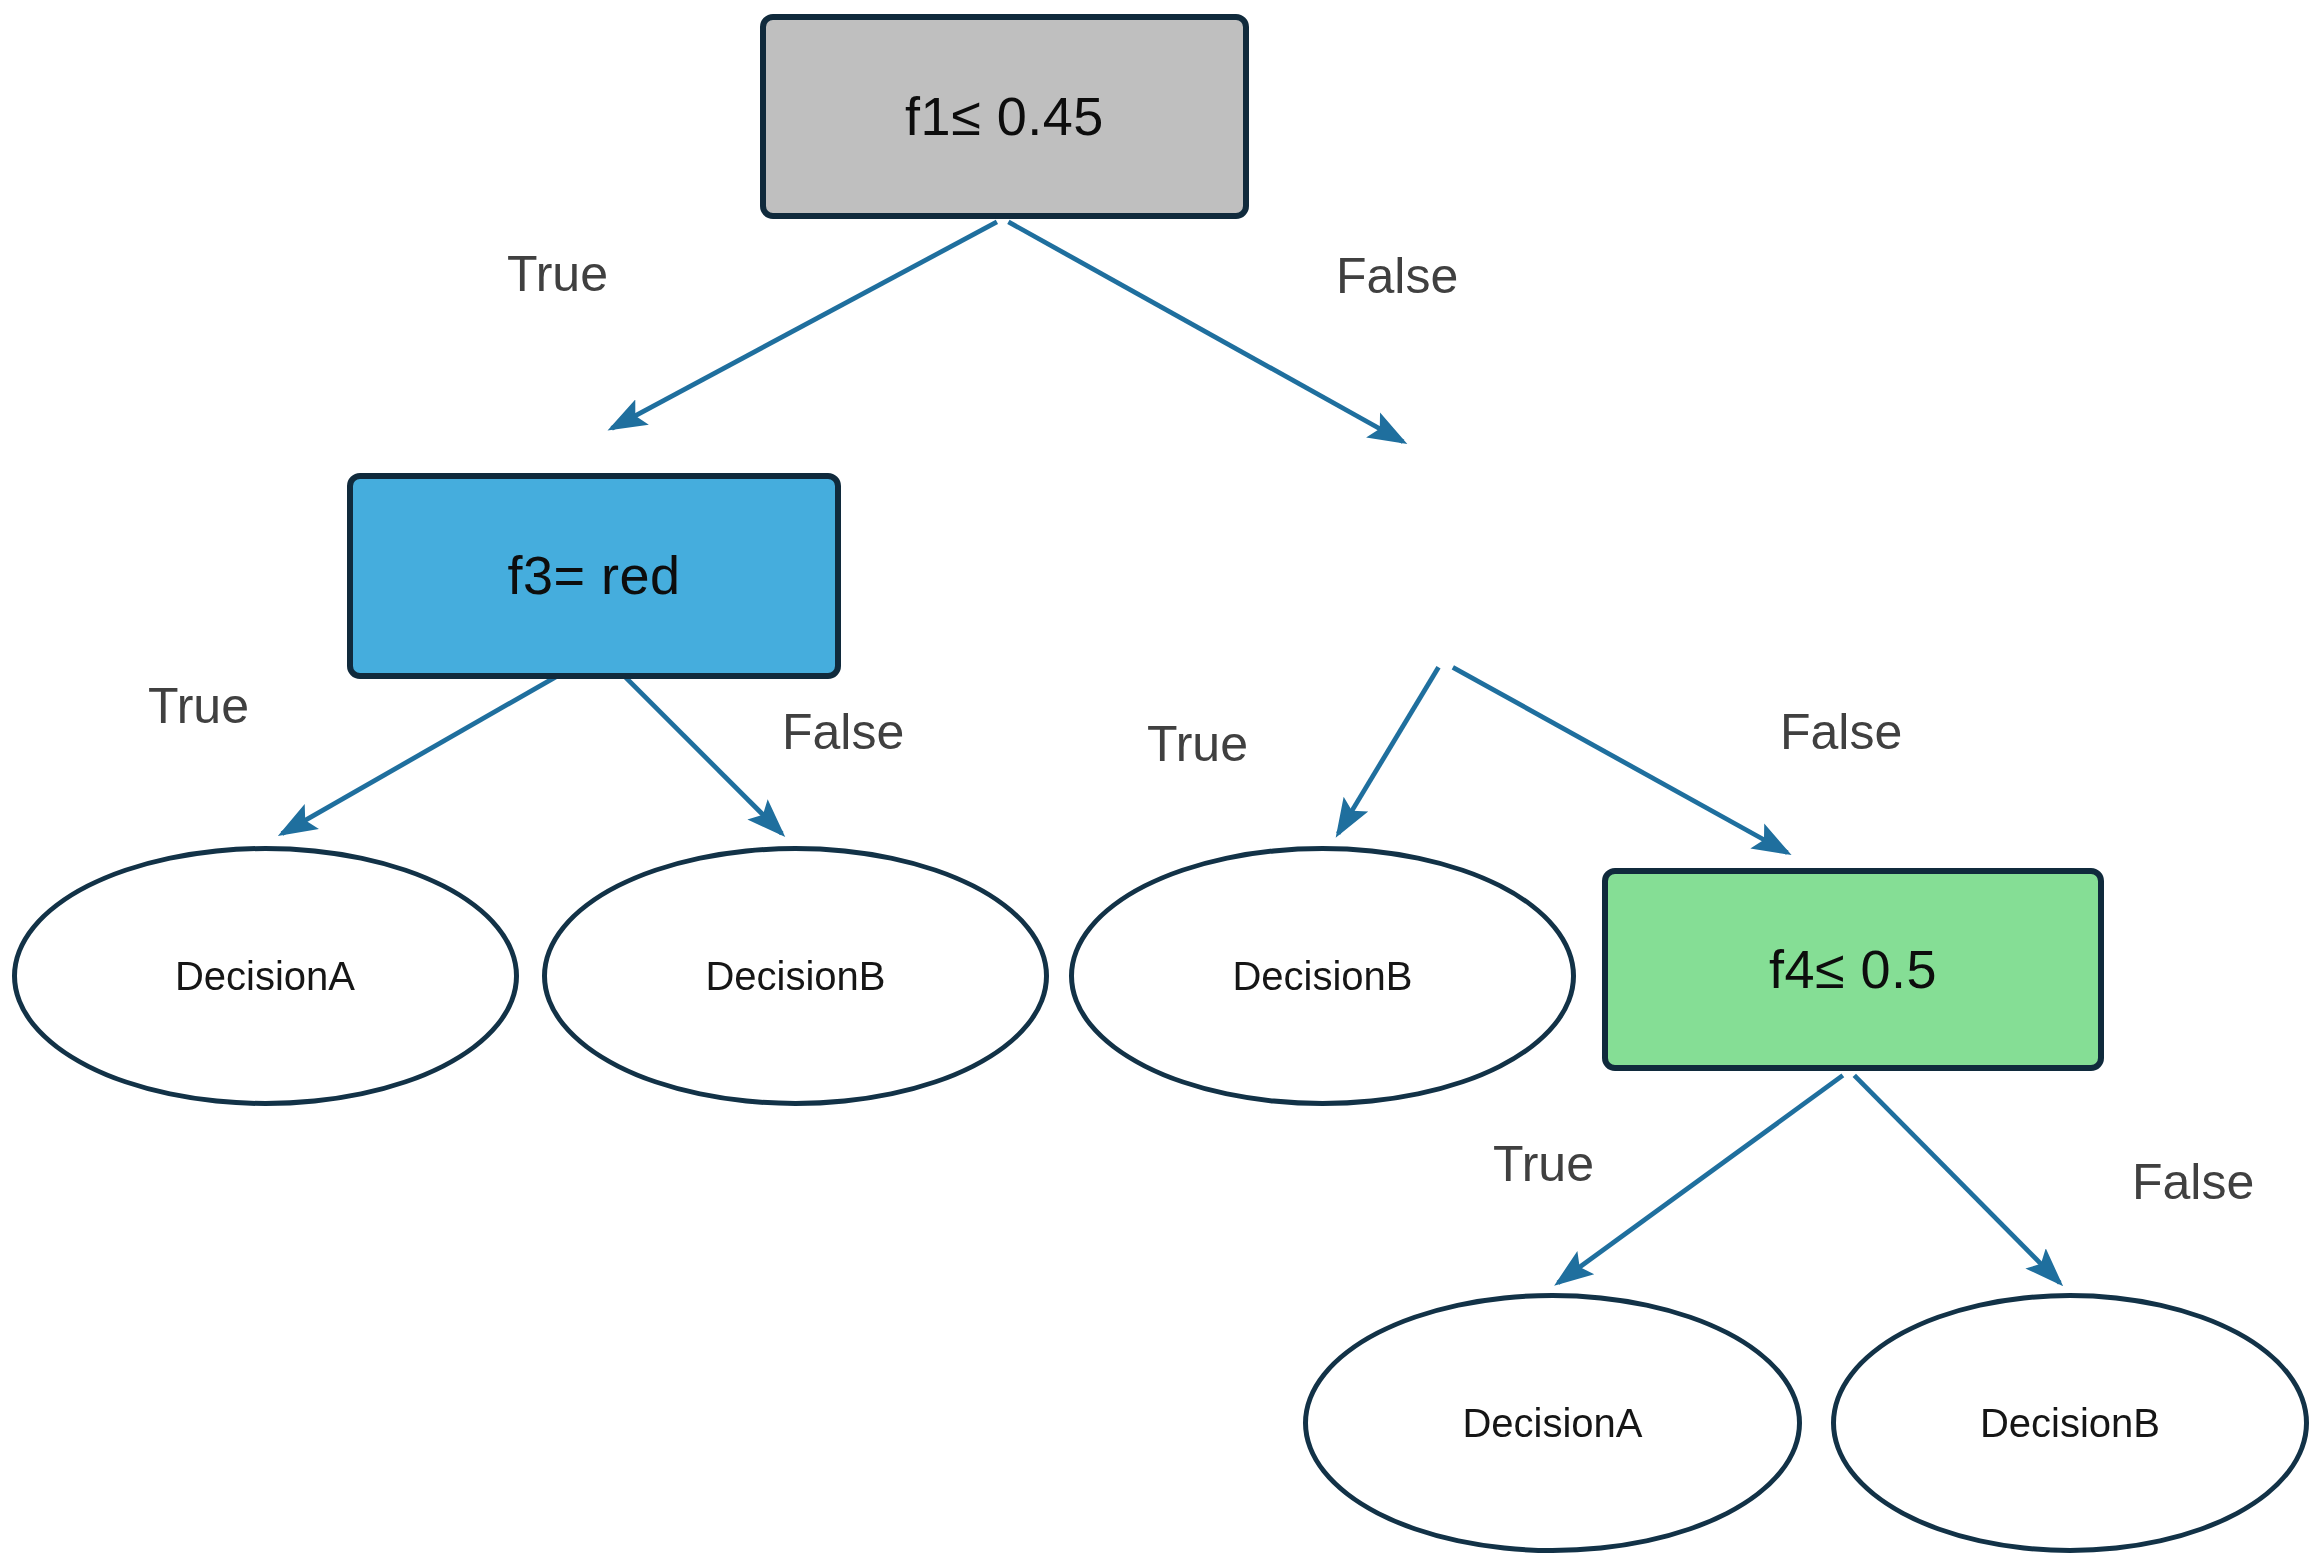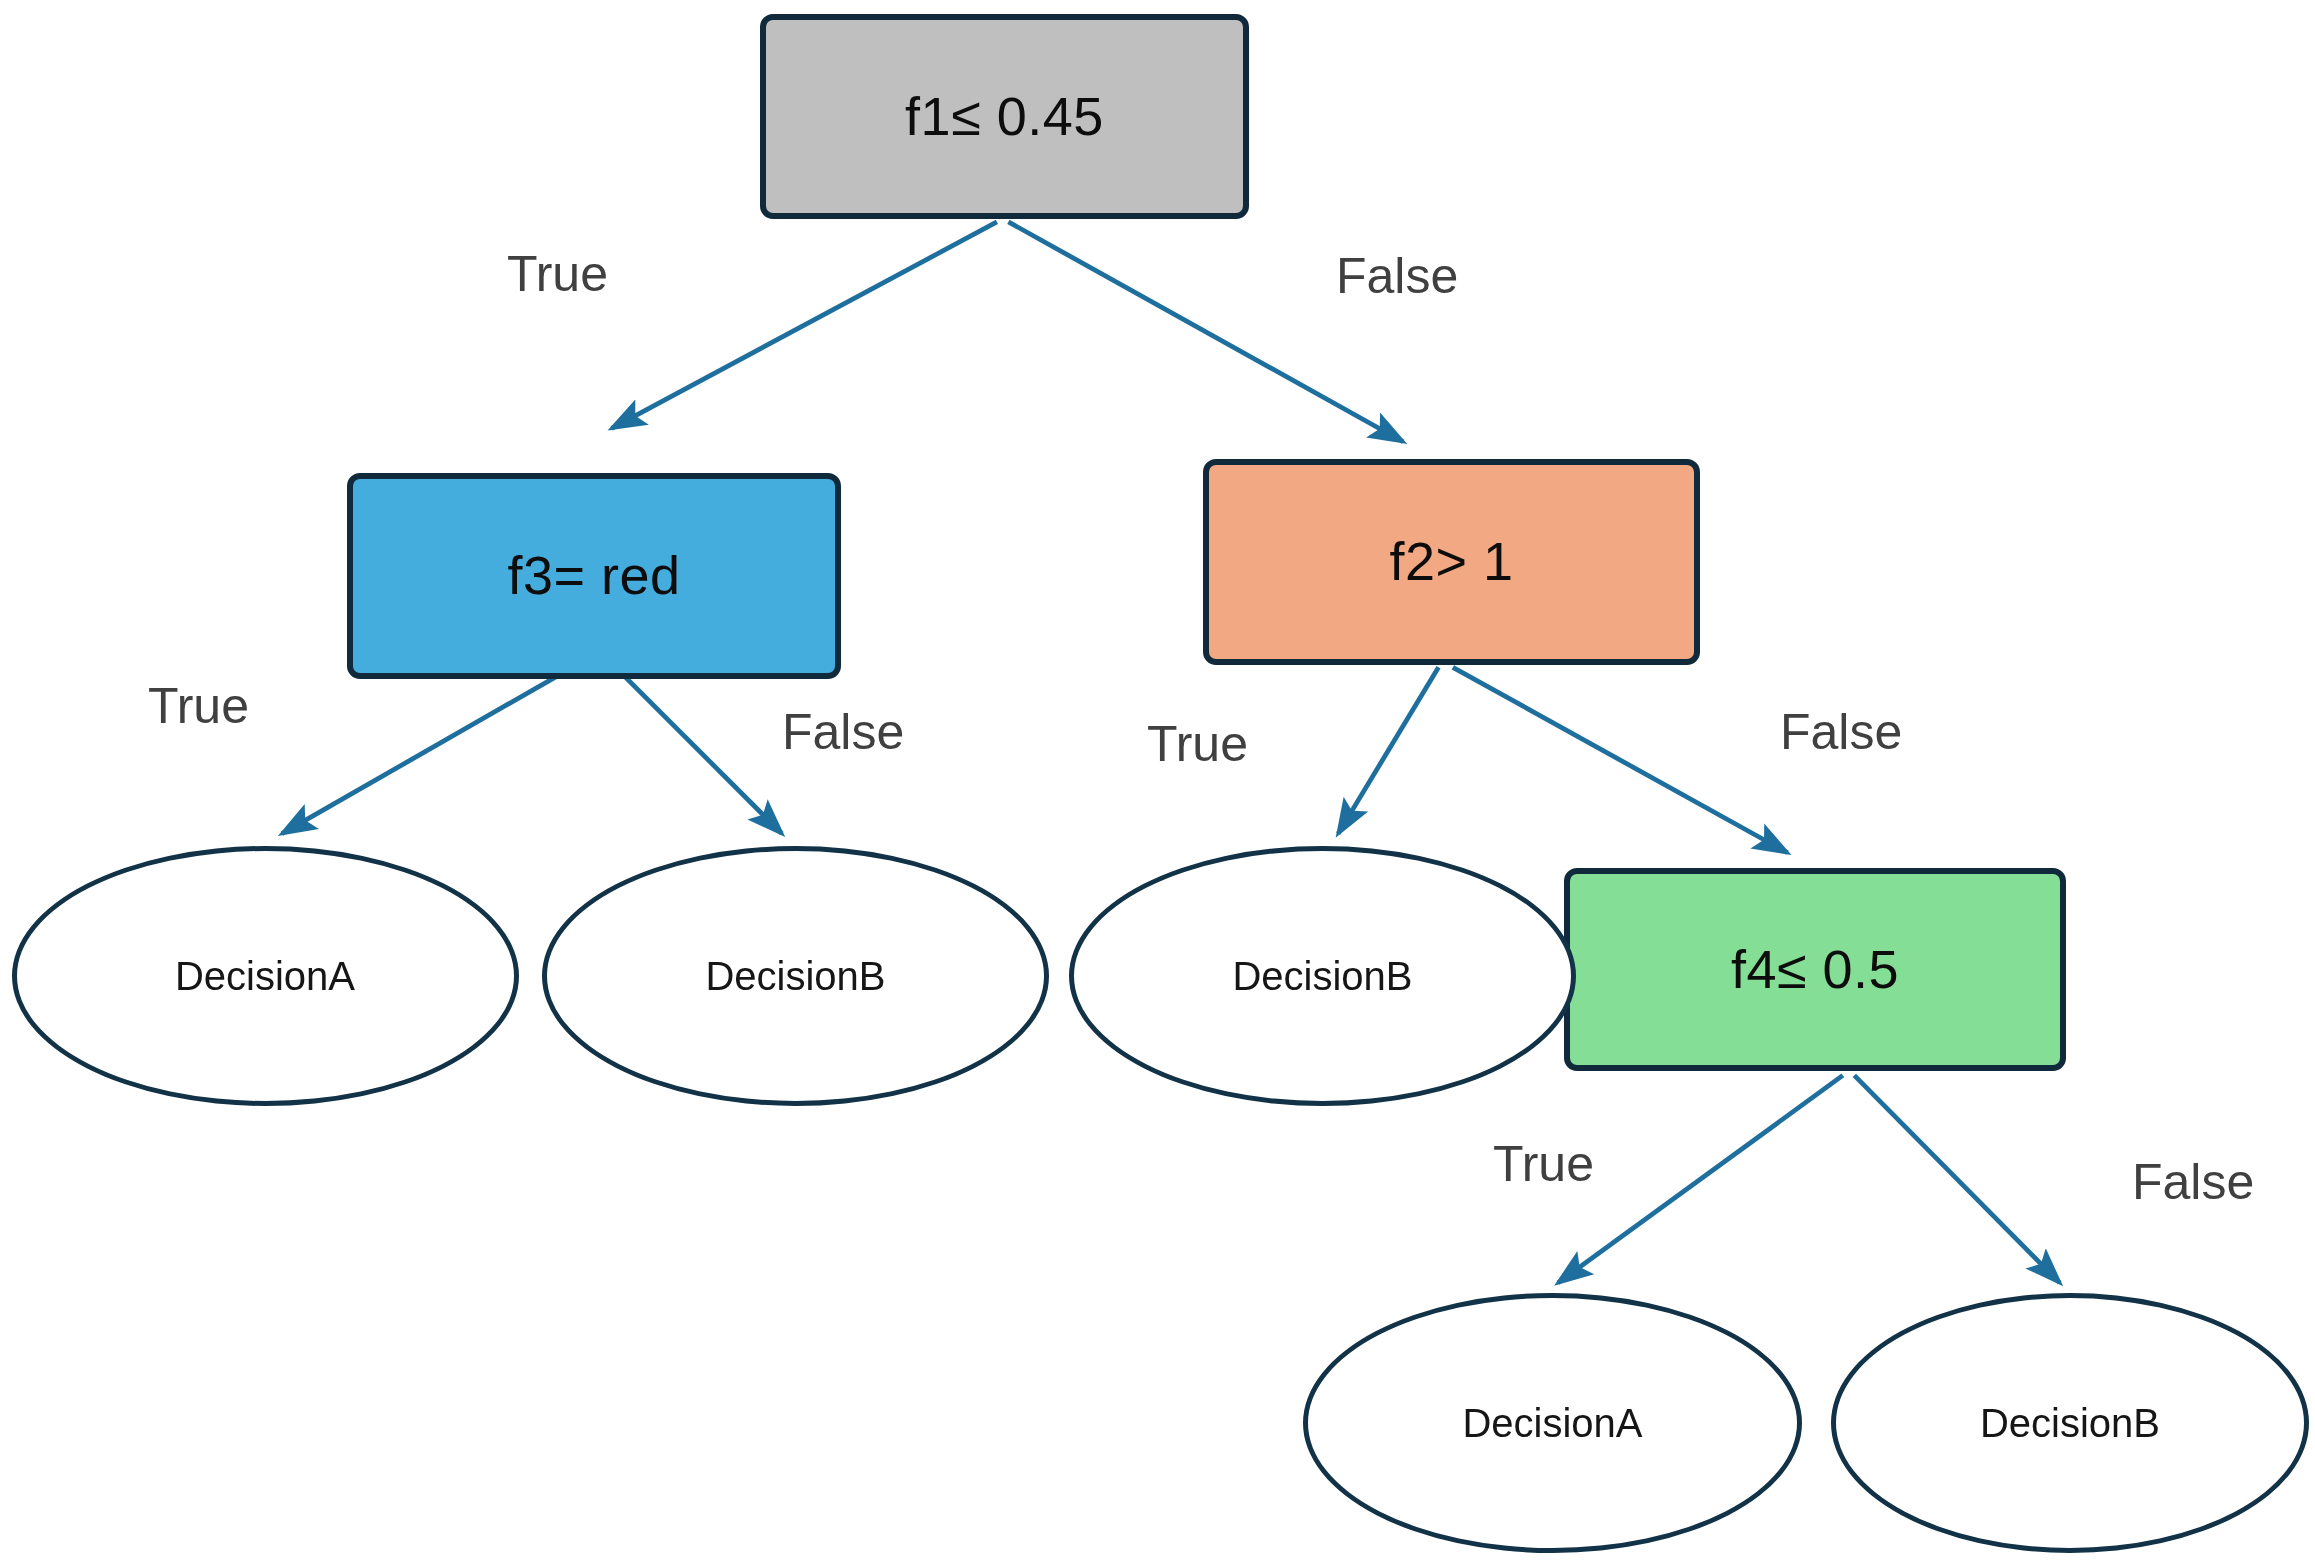--- a/index.html
+++ b/index.html
@@ -100,25 +100,22 @@
   </svg>
 
   <div class="node node-box" id="node-root" style="left: 760px; top: 14.3px; width: 489px; height: 205px; background: rgb(191, 191, 191); border-color: rgb(16, 42, 60);">
     <span class="node-label">f1≤ 0.45</span>
   </div>
 
   <div class="node node-box" id="node-blue" style="left: 347px; top: 447px; width: 494px; height: 206px; background: rgb(69, 173, 221); border-color: rgb(16, 42, 60); margin-top: 26px;">
     <span class="node-label">f3= red</span>
   </div>
 
-  <div class="node node-box" id="node-orange" style="left: 1203px; top: 459px; width: 497px; height: 206px; background: rgb(242, 168, 130); border-color: rgb(16, 42, 60);">
-    <span class="node-label">f2&gt; 1</span>
-  </div>
 
-  <div class="node node-box" id="node-green" style="left: 1564px; top: 868px; width: 502px; height: 203px; background: rgb(133, 222, 149); border-color: rgb(16, 42, 60); justify-content: center;">
+  <div class="node node-box" id="node-green" style="left: 1602px; top: 868px; width: 502px; height: 203px; background: rgb(133, 222, 149); border-color: rgb(16, 42, 60); justify-content: center;">
     <span class="node-label">f4≤ 0.5</span>
   </div>
 
   <div class="node node-leaf" id="leaf-0" style="left: 11.5px; top: 846px; width: 507px; height: 260px; background: rgb(255, 255, 255); border-color: rgb(18, 50, 71);">
     <span class="leaf-text">
       <span class="leaf-line1">Decision</span>
       <span class="leaf-line2">A</span>
     </span>
   </div>
 

